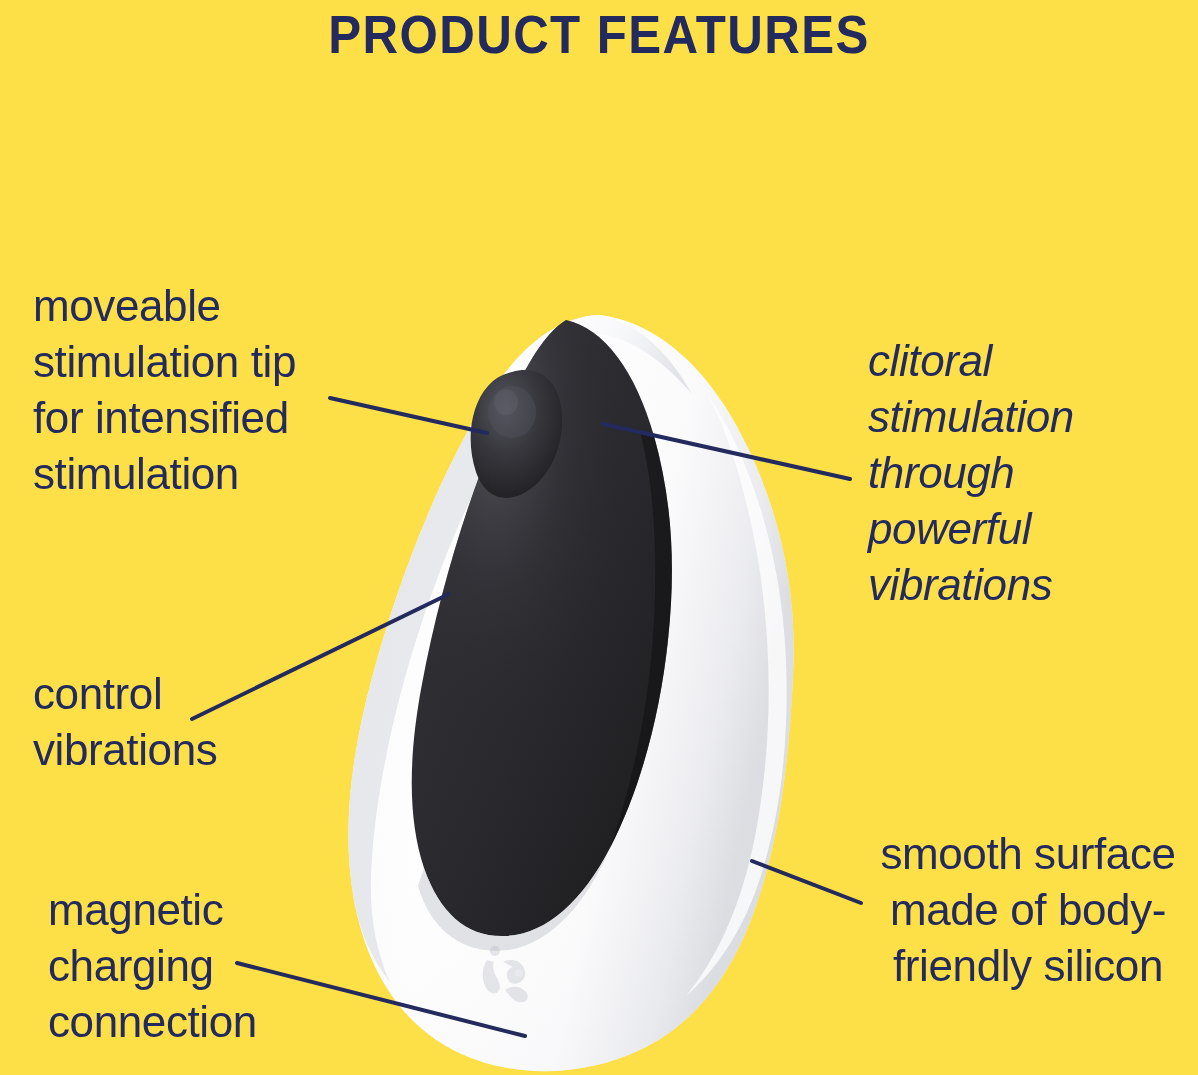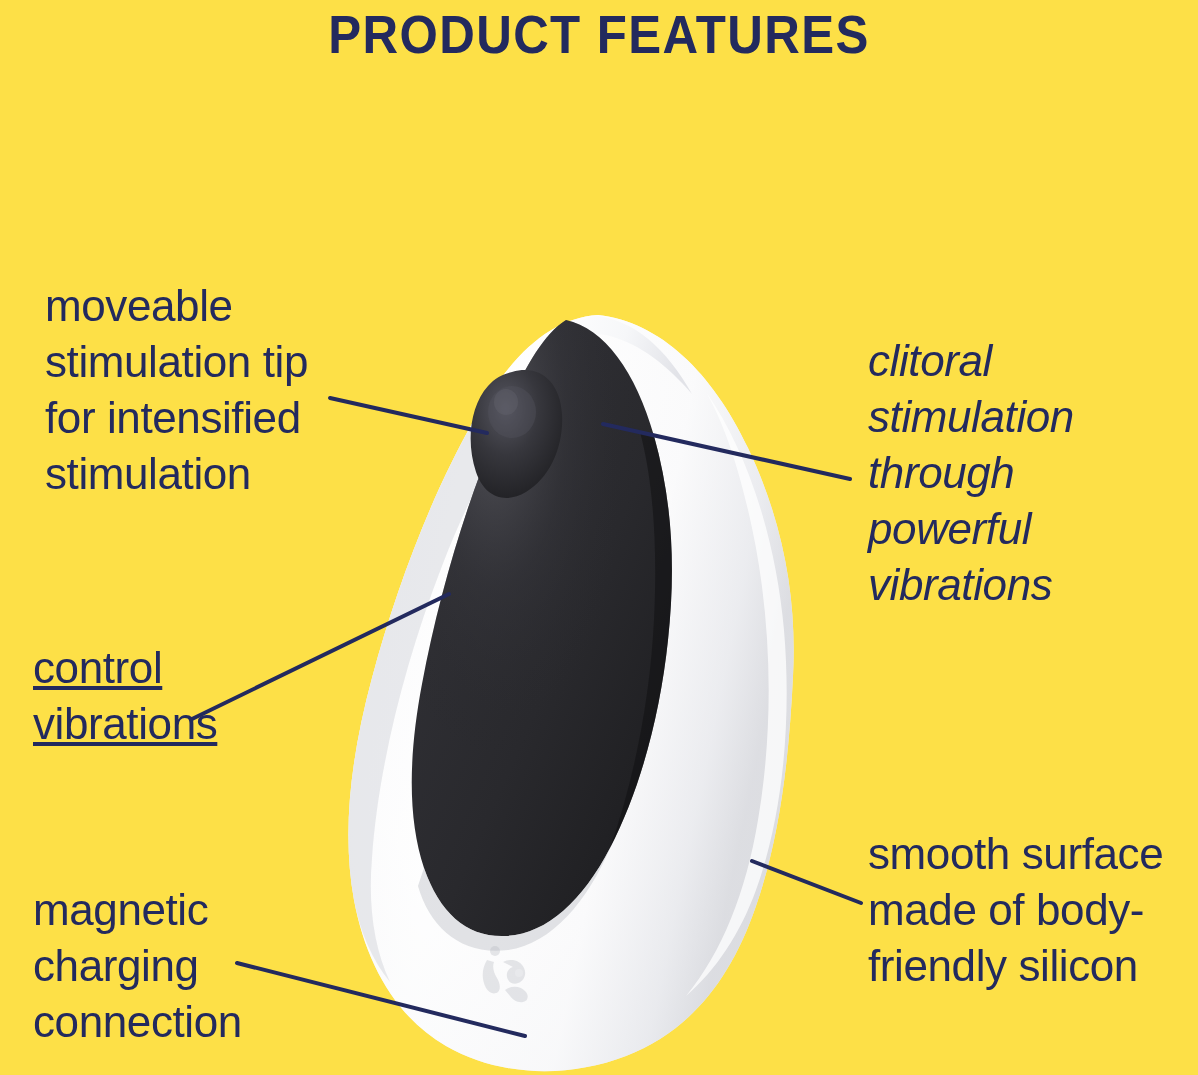--- a/index.html
+++ b/index.html
@@ -37,25 +37,25 @@
   .callout {
     position: absolute;
     color: #232a5e;
     font-family: "Liberation Sans", sans-serif;
     font-size: 44px;
     line-height: 56px;
     font-weight: 400;
     letter-spacing: -0.4px;
     white-space: pre-line;
   }
-  #label-moveable   { left: 33px;  top: 278px; width: 330px; margin-left: 12px; }
-  #label-control    { left: 33px;  top: 640px; width: 300px; text-decoration: underline; }
-  #label-magnetic   { left: 33px;  top: 882px; width: 300px; }
+  #label-moveable   { left: 33px;  top: 278px; width: 330px; }
+  #label-control    { left: 33px;  top: 666px; width: 300px; }
+  #label-magnetic   { left: 48px;  top: 882px; width: 300px; }
   #label-clitoral   { left: 868px; top: 333px; width: 300px; font-style: italic; }
-  #label-smooth     { left: 868px; top: 826px; width: 320px; }
+  #label-smooth     { left: 868px; top: 826px; width: 320px; text-align: center; }
 
   
   #leaders {
     position: absolute;
     left: 0;
     top: 0;
     width: 1198px;
     height: 1075px;
     pointer-events: none;
   }

